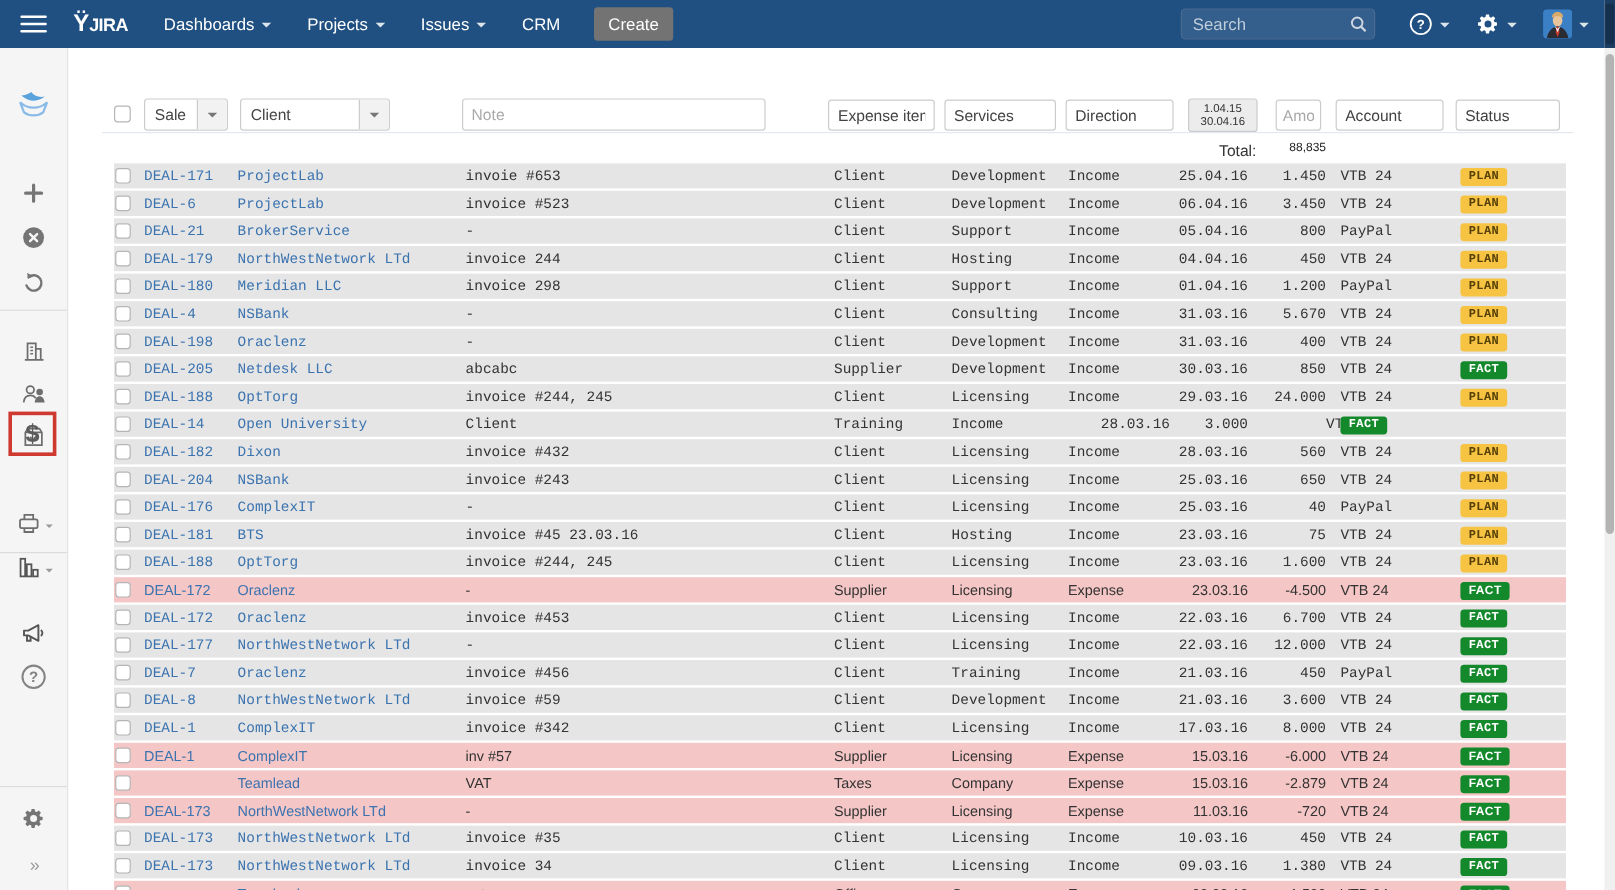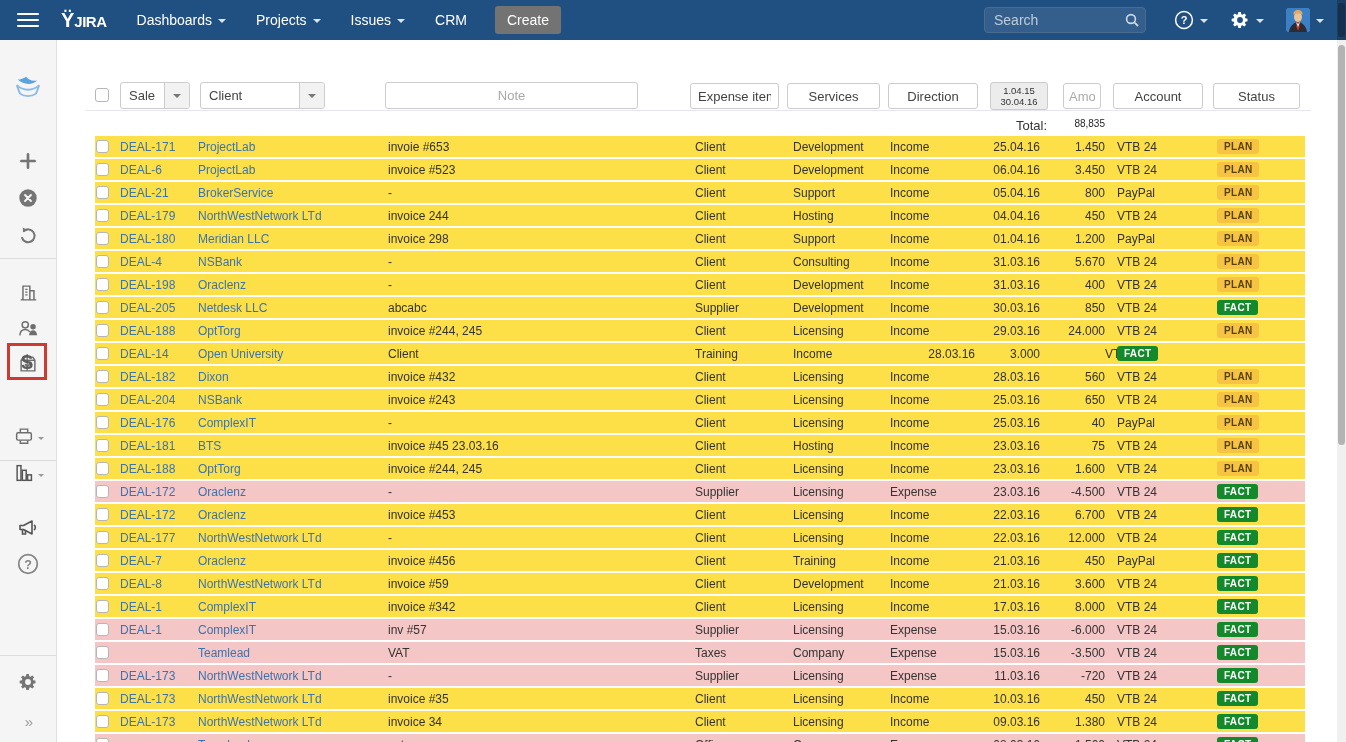--- a/index.html
+++ b/index.html
@@ -45,21 +45,21 @@
                 display:flex; align-items:center; justify-content:center; cursor:pointer; }
   .dollar-box span { font-size:21px; font-weight:700; color:#5c5c5c; }
   .mini-caret { width:0; height:0; border-left:3px solid transparent; border-right:3px solid transparent;
                 border-top:3px solid #9a9a9a; margin-left:3px; margin-top:4px; }
   .chev-more { font-size:15px; color:#9a9a9a; letter-spacing:-2px; }
 
   
   .main { position:absolute; left:57px; top:40px; width:1280px; height:702px; background:#fff; overflow:hidden; }
 
   
-  .f-abs { position:absolute;text-align:center; }
+  .f-abs { position:absolute; }
   .cbox { width:14px; height:14px; background:#fff; border:1px solid #b6b6b6; border-radius:3px; cursor:pointer; }
   .dd { height:27px; border:1px solid #ccc; border-radius:3px; background:#fff; display:flex; align-items:stretch;
         font-size:13px; color:#444; cursor:pointer; overflow:hidden; }
   .dd .lbl { display:flex; align-items:center; padding:0 8px; flex:1; }
   .dd .dd-btn { width:25px; background:#f2f2f2; border-left:1px solid #ccc; display:flex; align-items:center; justify-content:center; }
   .dd .dd-btn i { width:0; height:0; border-left:4px solid transparent; border-right:4px solid transparent; border-top:4px solid #777; }
   .f-input { height:26px; border:1px solid #ccc; border-radius:3px; font-size:13px; color:#424242;
              padding:0 7px; font-family:inherit; background:#fff; }
   .f-input::placeholder { color:#a9a9a9; }
   .date-btn { height:28px; background:#ececec; border:1px solid #ccc; border-radius:3px; font-size:9.5px;
@@ -68,21 +68,21 @@
   .filter-underline { position:absolute; left:28px; top:70px; width:1226px; border-top:1px solid #e2e8ee; }
 
   
   .total-label { position:absolute; top:78px; right:290px; font-size:13px; color:#333; }
   .total-value { position:absolute; top:78px; right:232px; font-size:10px; font-weight:400; color:#1f1f1f; }
 
   
   .rows-wrap { position:absolute; left:38px; top:96px; width:1210px; height:606px; overflow:hidden; }
   .deal-row { display:grid; grid-template-columns:25px 78px 190px 307px 98px 97px 85px 65px 65px 12px 100px 1fr;
               align-items:center; height:21px; margin-bottom:2px; font-size:12px; color:#333; }
-  .row-income { background:#fde047; }
+  .row-income { background:#e5e5e5;font-family:Liberation Mono, monospace; }
   .row-expense { background:#f5c6c6; }
   .deal-row .cbox { width:13px; height:13px; margin-left:1px; }
   .cell-link { color:#3b73af; text-decoration:none; white-space:nowrap; overflow:hidden; }
   .cell-right { text-align:right; white-space:nowrap; }
   .cell { white-space:nowrap; overflow:hidden; }
   .badge { display:inline-block; font-size:10px; font-weight:700; letter-spacing:.3px; border-radius:3px;
            padding:2px 7px 2px; line-height:11px; }
   .badge-plan { background:#f6c342; color:#574108; }
   .badge-fact { background:#14892c; color:#fff; }
 
@@ -643,21 +643,21 @@
     <div>
           <div class="cbox"></div>
         </div>
     <a class="cell-link" href="#"></a>
     <a class="cell-link" href="#">Teamlead</a>
     <span class="cell">VAT</span>
     <span class="cell">Taxes</span>
     <span class="cell">Company</span>
     <span class="cell">Expense</span>
     <span class="cell cell-right">15.03.16</span>
-    <span class="cell cell-right">-3.500</span>
+    <span class="cell cell-right">-2.879</span>
     <span></span>
     <span class="cell">VTB 24</span>
     <span><span class="badge badge-fact">FACT</span></span>
   </div>
       <div class="deal-row row-expense">
     <div>
           <div class="cbox"></div>
         </div>
     <a class="cell-link" href="#">DEAL-173</a>
     <a class="cell-link" href="#">NorthWestNetwork LTd</a>

